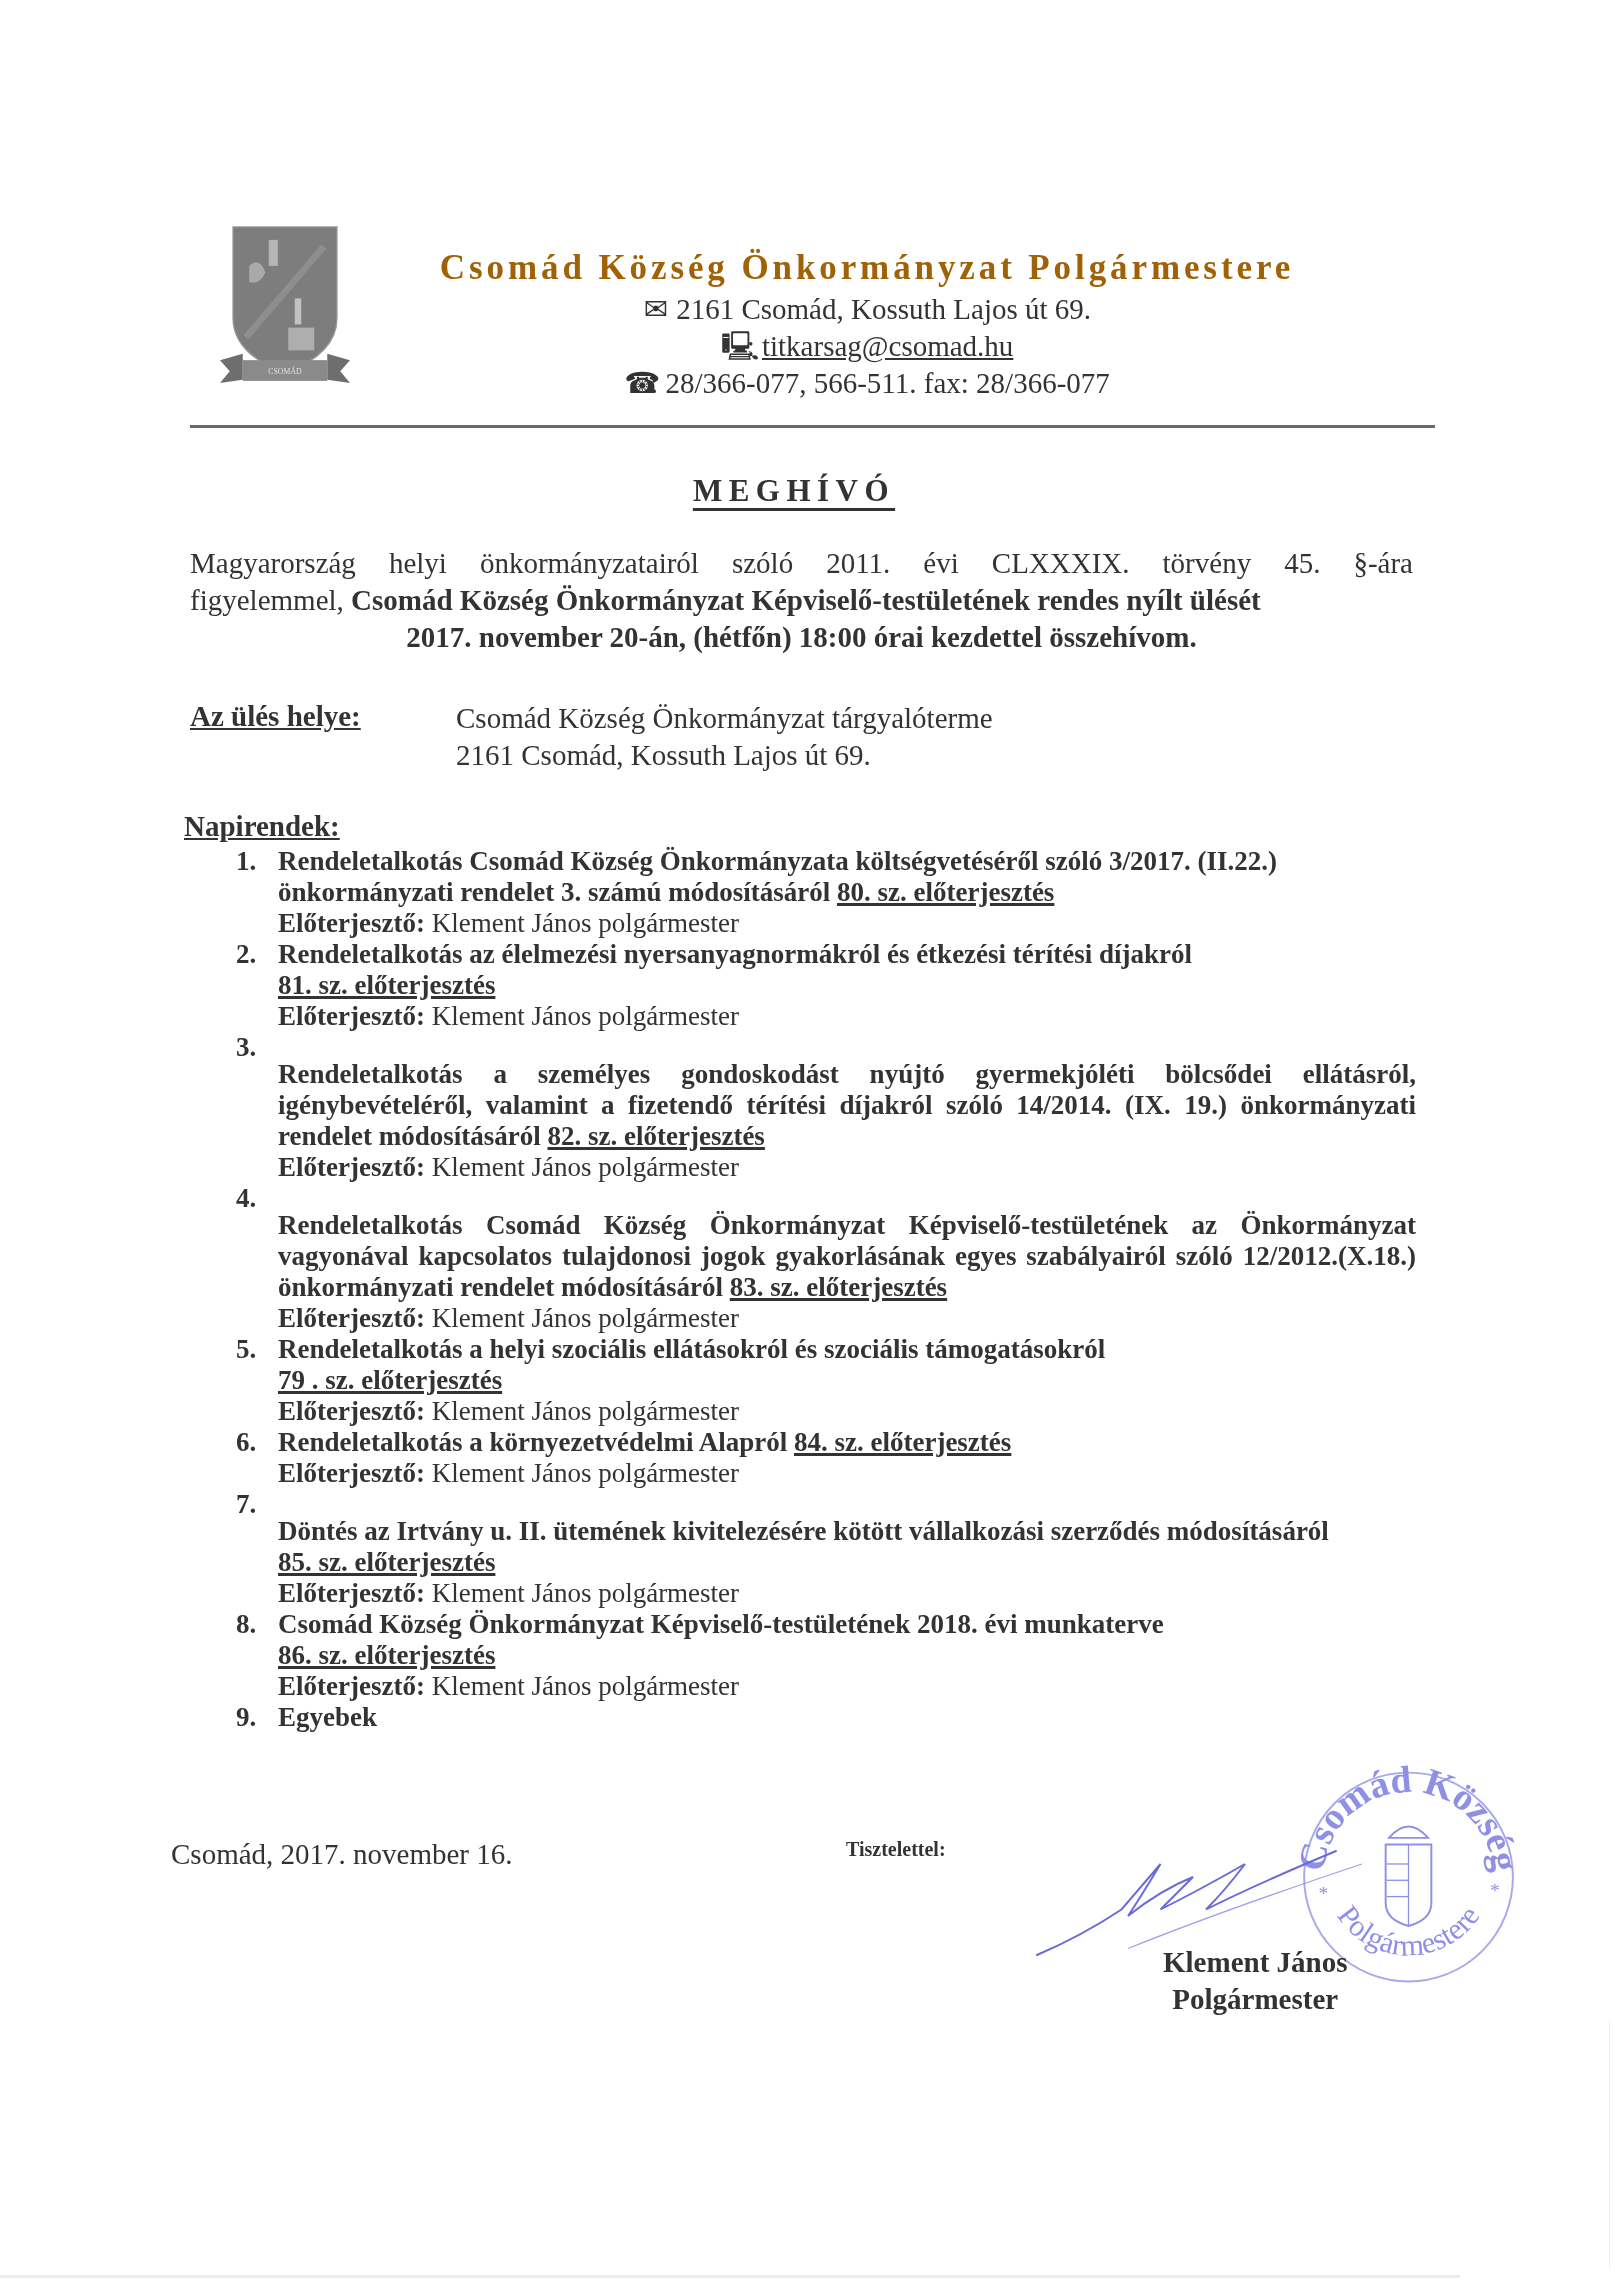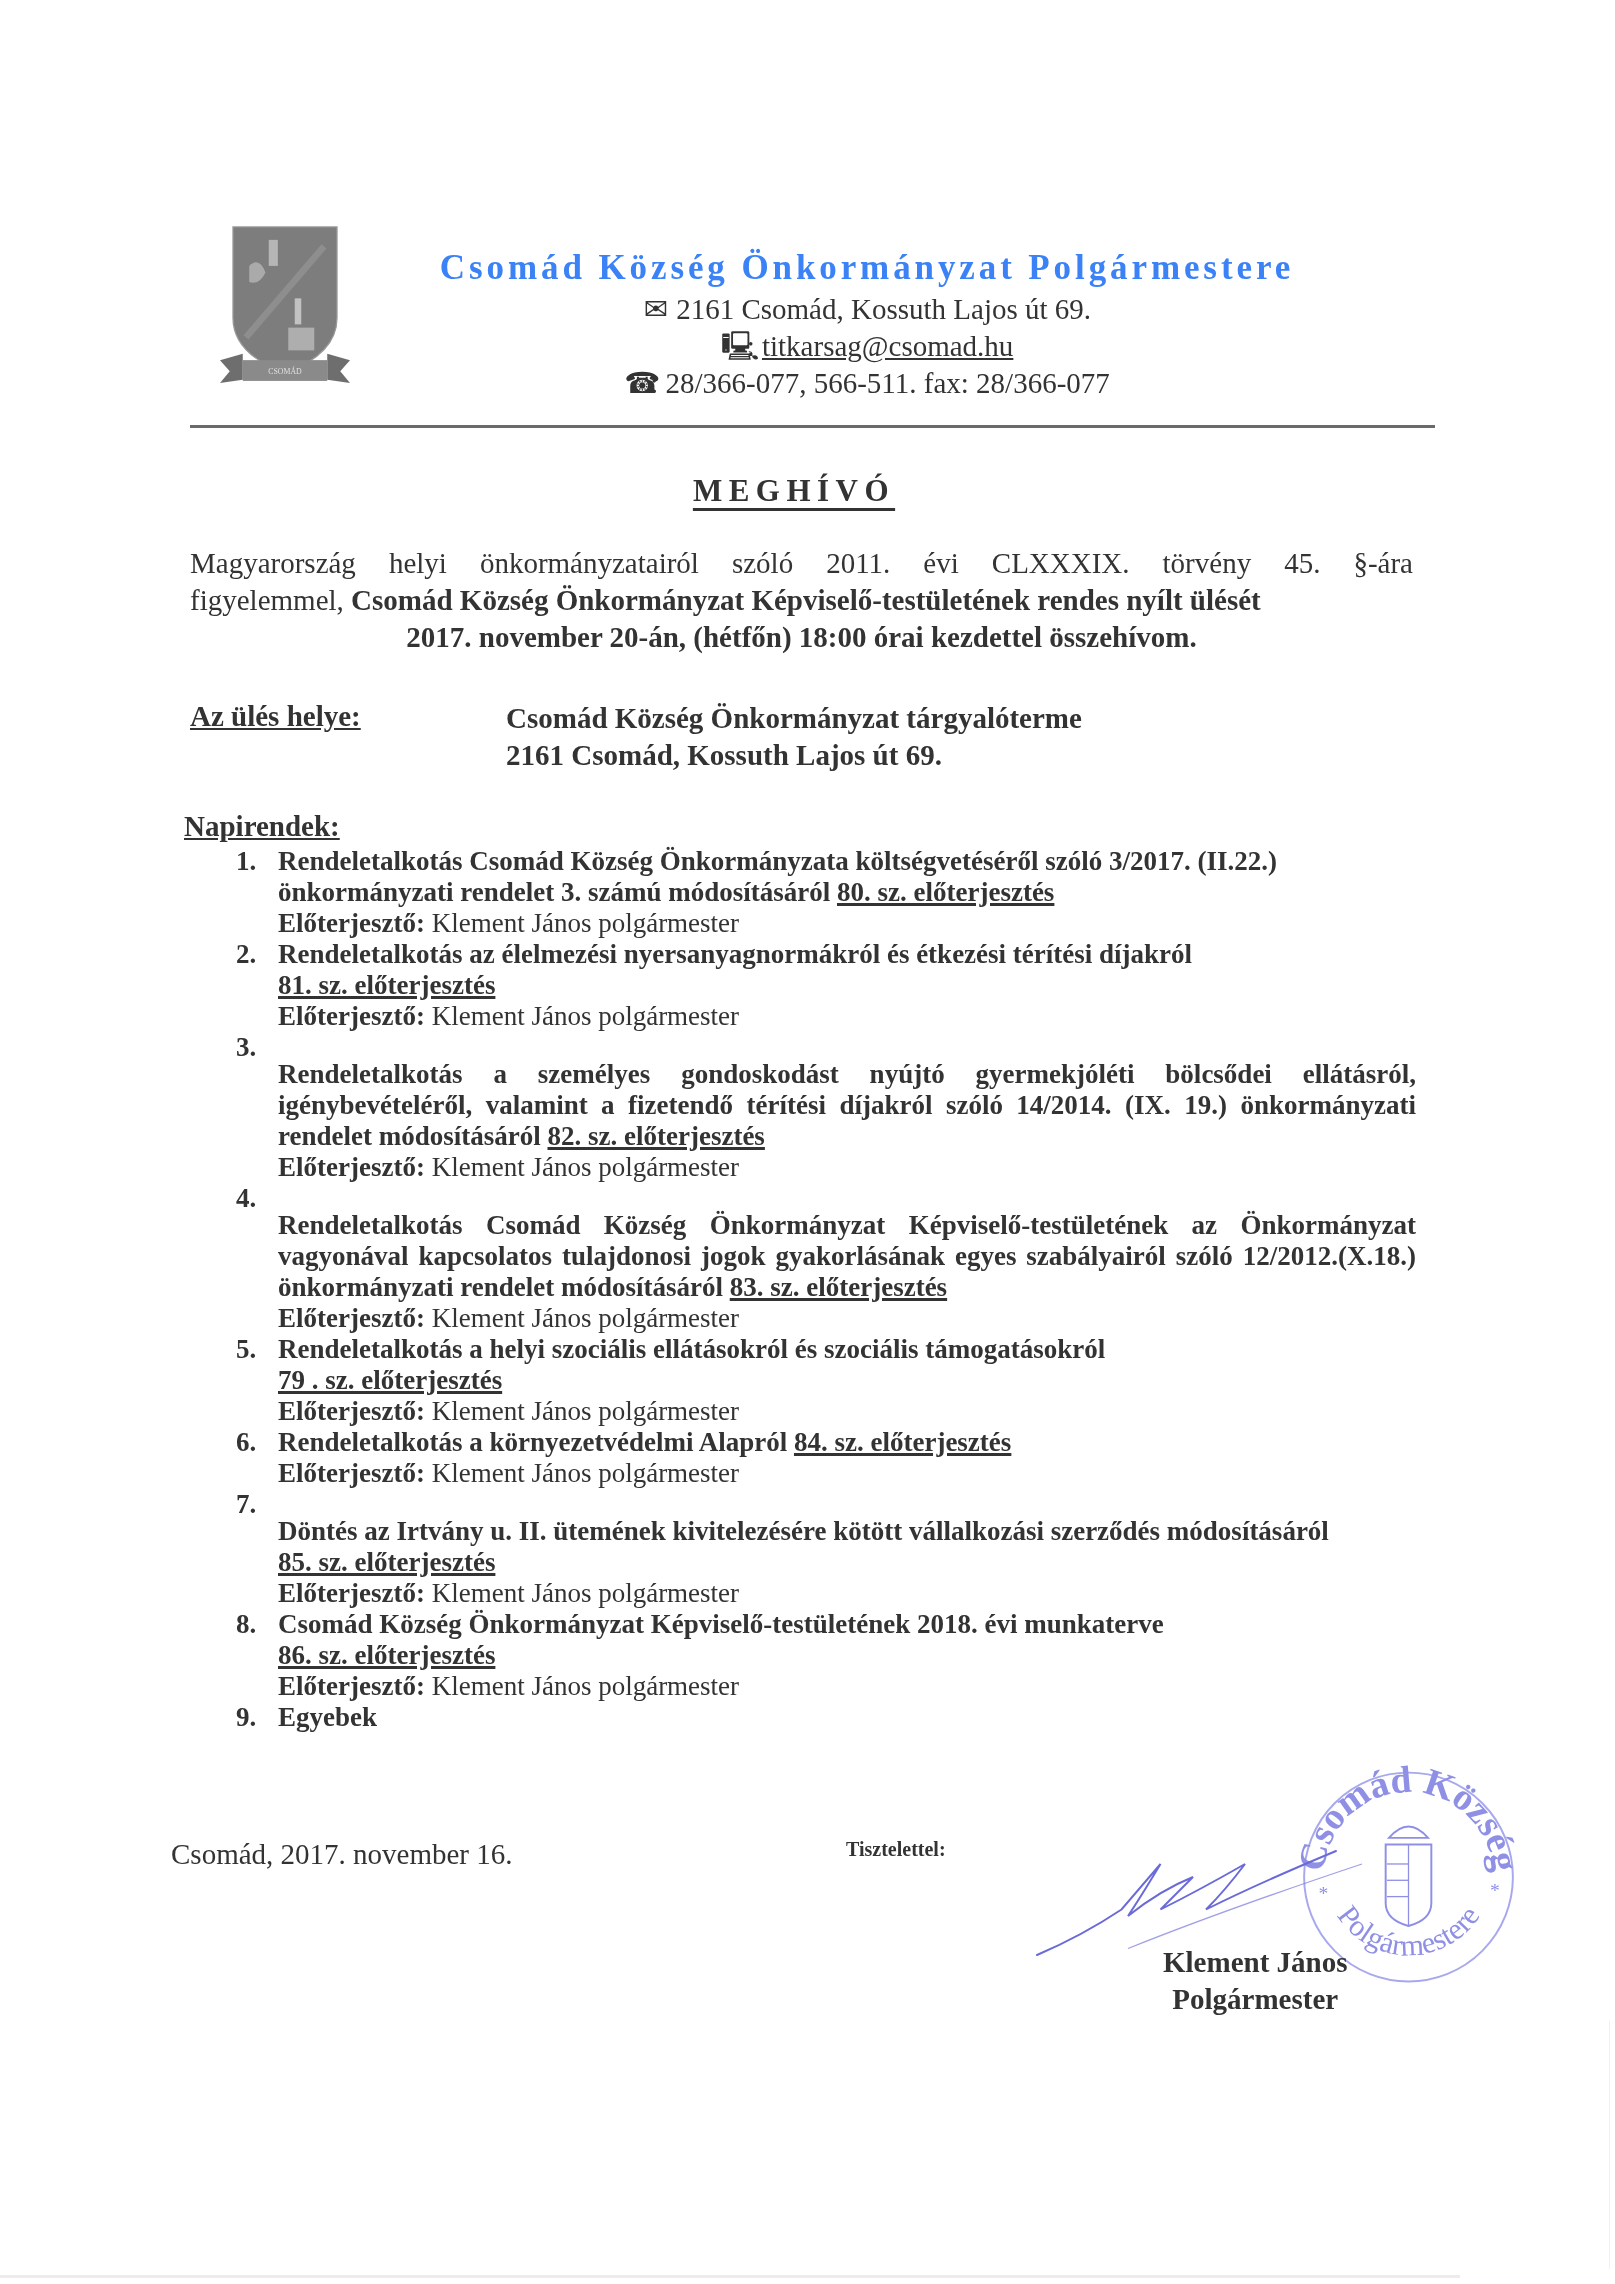--- a/index.html
+++ b/index.html
@@ -8,21 +8,21 @@
     font-family: "Liberation Serif", "DejaVu Serif", serif;
     color: #333333;
   }
   .page { position: absolute; left: 0; top: 0; width: 1616px; height: 2284px; }
 
   
   .coat { position: absolute; left: 220px; top: 220px; width: 130px; height: 173px; }
   .header-block { position: absolute; left: 365px; top: 244px; width: 1004px; text-align: center; }
   .header-title {
     font-weight: bold; font-size: 35px; letter-spacing: 3.9px; line-height: 47px;
-    white-space: nowrap; color: #3b82f6;
+    white-space: nowrap; color: #a16207;
   }
   .header-line { font-size: 29px; line-height: 37px; white-space: nowrap; }
   .header-line .ico { display: inline-block; width: 26px; text-align: center; }
   .email-link { text-decoration: underline; }
   .hrule {
     position: absolute; left: 190px; top: 425px; width: 1245px; height: 0;
     border-top: 3.9px solid #6a6a6a;
   }
 
   
@@ -35,21 +35,21 @@
   
   .intro { position: absolute; left: 190px; top: 545px; width: 1223px; font-size: 29px; line-height: 37px; }
   .intro p { margin: 0; }
   .intro .l1 { text-align: justify; text-align-last: justify; }
   .intro .l2 { text-align: left; }
   .intro .l3 { text-align: center; font-weight: bold; }
   .b { font-weight: bold; }
 
   
   .venue-label { position: absolute; left: 190px; top: 700px; font-size: 29px; font-weight: bold; text-decoration: underline; }
-  .venue-text { position: absolute; left: 506px; top: 700px; font-size: 29px; font-weight: bold; line-height: 37px; }
+  .venue-text { position: absolute; left: 456px; top: 700px; font-size: 29px; font-weight: normal; line-height: 37px; }
 
   
   .agenda-title { position: absolute; left: 184px; top: 810px; font-size: 29px; font-weight: bold; text-decoration: underline; }
   .agenda { position: absolute; left: 236px; top: 846px; width: 1180px; font-size: 27px; line-height: 31px; }
   .agenda-item { display: flex; }
   .agenda-num { width: 42px; flex: none; font-weight: bold; }
   .agenda-body { flex: 1; }
   .agenda-body .t { font-weight: bold; }
   .agenda-body .t.j { text-align: justify; margin-top: 27px; }
   .ref { font-weight: bold; text-decoration: underline; text-decoration-thickness: 2.6px; }

